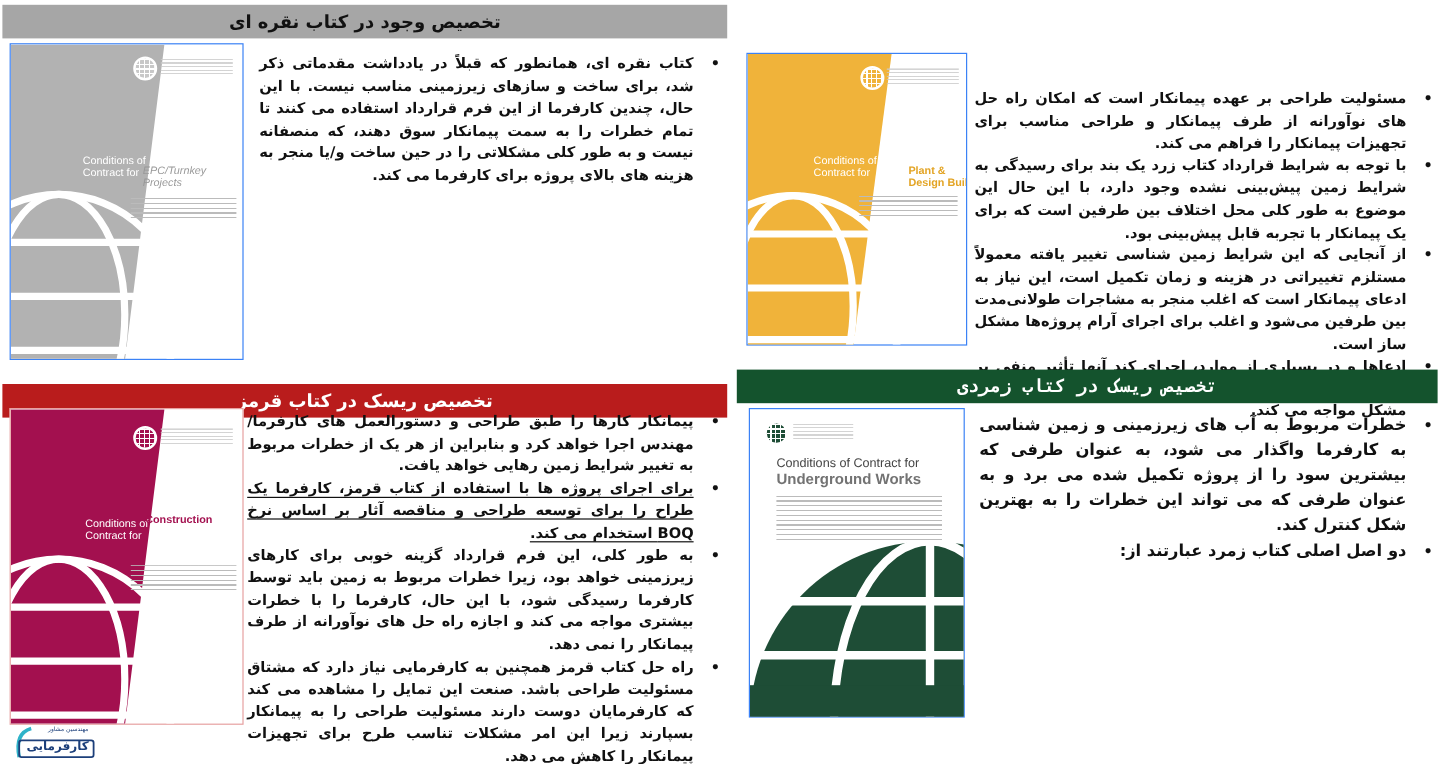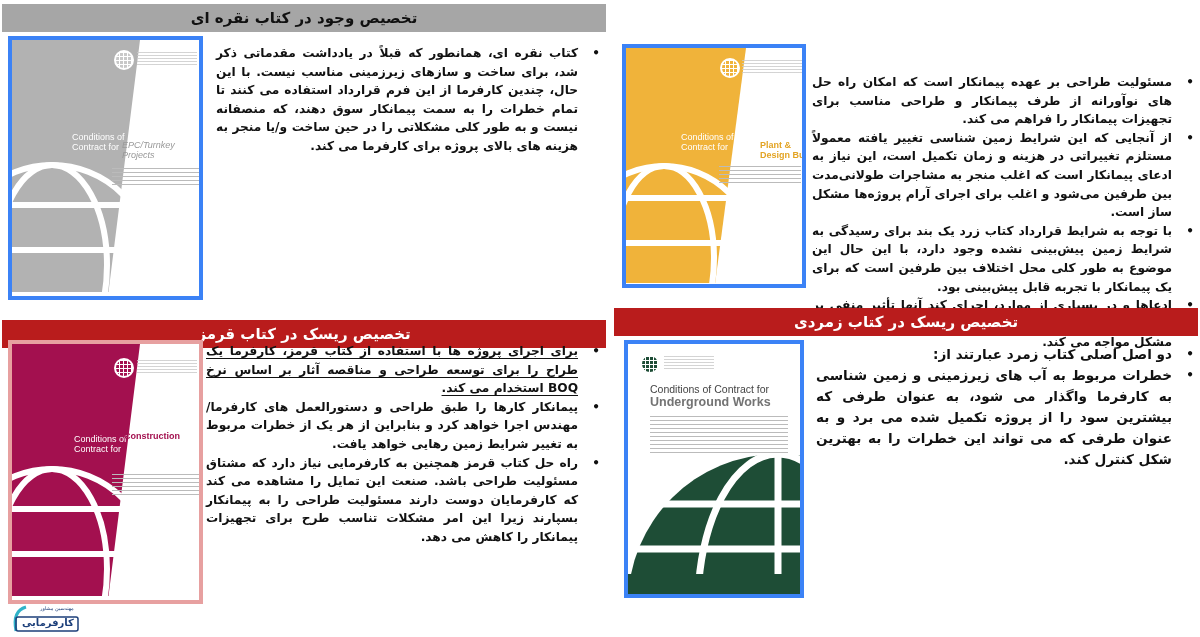--- a/index.html
+++ b/index.html
@@ -7,21 +7,21 @@
   body { position: relative; font-family: "DejaVu Sans", sans-serif; color: #111; }
 
   .panel { position: absolute; }
   .panel-header {
     position: absolute; height: 28px; left: 0; right: 0; top: 0;
     display: flex; align-items: center; justify-content: center;
     font-weight: bold; font-size: 15px; direction: rtl;
   }
   .cover {
     position: absolute; overflow: hidden; background: #fff;
-    border: 4px solid #3b82f6;
+    border: 1px solid #3b82f6;
   }
   .body-text {
     position: absolute; direction: rtl; text-align: justify;
     font-weight: bold; font-size: 12.2px; line-height: 18.6px;
   }
   .body-text ul { list-style: none; }
   .body-text li { position: relative; padding-right: 26px; }
   .body-text li::before {
     content: "•"; position: absolute; right: 4px; top: 0; font-size: 12px; font-weight: bold;
   }
@@ -94,22 +94,22 @@
     <div class="cv-logo-text" style="left:116px;top:12px;width:60px;"></div>
     <div class="cv-title" style="left:55px;top:84px;color:#fff;white-space:pre;">Conditions of
 Contract for</div>
     <div class="cv-title" style="left:103px;top:92px;color:#e3a424;font-weight:bold;white-space:pre;margin-left:31px;">Plant &amp;
 Design Build</div>
     <div class="cv-sub" style="left:93px;top:118px;width:82px;height:18px;"></div>
   </div>
   <div class="body-text" style="left:198px;top:40px;width:386px;margin-top:33px;">
     <ul>
       <li>مسئولیت طراحی بر عهده پیمانکار است که امکان راه حل های نوآورانه از طرف پیمانکار و طراحی مناسب برای تجهیزات پیمانکار را فراهم می کند.</li>
+      <li>با توجه به شرایط قرارداد کتاب زرد یک بند برای رسیدگی به شرایط زمین پیش‌بینی نشده وجود دارد، با این حال این موضوع به طور کلی محل اختلاف بین طرفین است که برای یک پیمانکار با تجربه قابل پیش‌بینی بود.</li>
       <li>از آنجایی که این شرایط زمین شناسی تغییر یافته معمولاً مستلزم تغییراتی در هزینه و زمان تکمیل است، این نیاز به ادعای پیمانکار است که اغلب منجر به مشاجرات طولانی‌مدت بین طرفین می‌شود و اغلب برای اجرای آرام پروژه‌ها مشکل ساز است.</li>
-      <li>با توجه به شرایط قرارداد کتاب زرد یک بند برای رسیدگی به شرایط زمین پیش‌بینی نشده وجود دارد، با این حال این موضوع به طور کلی محل اختلاف بین طرفین است که برای یک پیمانکار با تجربه قابل پیش‌بینی بود.</li>
       <li>ادعاها و در بسیاری از موارد، اجرای کند آنها تأثیر منفی بر جریان نقدی پیمانکار دارد که علاوه بر آن اجرای پروژه را با مشکل مواجه می کند.</li>
     </ul>
   </div>
 </section>
 
 <section class="panel" style="left:0;top:308px;width:606px;height:329px;">
   <div class="panel-header" style="background:#b91c1c;top:12px;left:2px;right:0;color:#fff;">
     <span>تخصیص ریسک در کتاب قرمز</span>
   </div>
   <div class="cover" style="left:8px;top:32px;width:195px;height:264px;border-color:#e7a0a0;">
@@ -125,29 +125,30 @@
     </svg>
     <div class="cv-logo" style="left:102px;top:14px;background-color:#a3104f;"></div>
     <div class="cv-logo-text" style="left:125px;top:16px;width:60px;"></div>
     <div class="cv-title" style="left:62px;top:90px;color:#fff;white-space:pre;">Conditions of
 Contract for</div>
     <div class="cv-title" style="left:112px;top:87px;color:#a3104f;font-weight:bold;white-space:pre;">Construction</div>
     <div class="cv-sub" style="left:100px;top:130px;width:88px;height:22px;"></div>
   </div>
   <div class="body-text" style="left:206px;top:34px;width:398px;">
     <ul>
+      <li>پیمانکار کارها را طبق طراحی و دستورالعمل های کارفرما/مهندس اجرا خواهد کرد و بنابراین از هر یک از خطرات مربوط به تغییر شرایط زمین رهایی خواهد یافت.</li>
       <li><span class="u">برای اجرای پروژه ها با استفاده از کتاب قرمز، کارفرما یک طراح را برای توسعه طراحی و مناقصه آثار بر اساس نرخ BOQ استخدام می کند.</span></li>
-      <li>پیمانکار کارها را طبق طراحی و دستورالعمل های کارفرما/مهندس اجرا خواهد کرد و بنابراین از هر یک از خطرات مربوط به تغییر شرایط زمین رهایی خواهد یافت.</li>
+      <li>به طور کلی، این فرم قرارداد گزینه خوبی برای کارهای زیرزمینی خواهد بود، زیرا خطرات مربوط به زمین باید توسط کارفرما رسیدگی شود، با این حال، کارفرما را با خطرات بیشتری مواجه می کند و اجازه راه حل های نوآورانه از طرف پیمانکار را نمی دهد.</li>
       <li>راه حل کتاب قرمز همچنین به کارفرمایی نیاز دارد که مشتاق مسئولیت طراحی باشد. صنعت این تمایل را مشاهده می کند که کارفرمایان دوست دارند مسئولیت طراحی را به پیمانکار بسپارند زیرا این امر مشکلات تناسب طرح برای تجهیزات پیمانکار را کاهش می دهد.</li>
     </ul>
   </div>
 </section>
 
 <section class="panel" style="left:614px;top:308px;width:586px;height:329px;">
-  <div class="panel-header" style="background:#b91c1c;top:0;left:0;right:2px;color:#fff;">
+  <div class="panel-header" style="background:#14532d;top:0;left:0;right:2px;color:#fff;font-family:Liberation Mono, monospace;">
     <span>تخصیص ریسک در کتاب زمردی</span>
   </div>
   <div class="cover" style="left:10px;top:32px;width:180px;height:258px;">
     <svg class="cv-wedge" width="180" height="258" viewBox="0 0 180 258">
       <g>
         <circle cx="150" cy="260" r="150" fill="#1e4d36"></circle>
         <g fill="none" stroke="#fff" stroke-width="7">
           <line x1="0" y1="160" x2="180" y2="160"></line>
           <line x1="0" y1="205" x2="180" y2="205"></line>
           <ellipse cx="150" cy="260" rx="80" ry="150"></ellipse>
@@ -157,22 +158,22 @@
       </g>
     </svg>
     <div class="cv-logo" style="left:12px;top:10px;background-color:#1e4d36;"></div>
     <div class="cv-logo-text" style="left:36px;top:12px;width:50px;"></div>
     <div class="cv-title" style="left:22px;top:40px;font-size:10.5px;color:#444;">Conditions of Contract for</div>
     <div class="cv-title" style="left:22px;top:53px;font-size:12.5px;font-weight:bold;color:#737373;">Underground Works</div>
     <div class="cv-sub" style="left:22px;top:72px;width:138px;height:40px;"></div>
   </div>
   <div class="body-text big" style="left:202px;top:36px;width:382px;">
     <ul>
+      <li>خطرات مربوط به آب های زیرزمینی و زمین شناسی به کارفرما واگذار می شود، به عنوان طرفی که بیشترین سود را از پروژه تکمیل شده می برد و به عنوان طرفی که می تواند این خطرات را به بهترین شکل کنترل کند.</li>
       <li>دو اصل اصلی کتاب زمرد عبارتند از:</li>
-      <li>خطرات مربوط به آب های زیرزمینی و زمین شناسی به کارفرما واگذار می شود، به عنوان طرفی که بیشترین سود را از پروژه تکمیل شده می برد و به عنوان طرفی که می تواند این خطرات را به بهترین شکل کنترل کند.</li>
     </ul>
   </div>
 </section>
 
 <div class="logo-brand">
   <svg width="80" height="30" viewBox="0 0 80 30">
     <path d="M6 28 Q2 8 16 4" fill="none" stroke="#2fb3c9" stroke-width="3"></path>
     <rect x="6" y="14" width="62" height="14" rx="2" fill="none" stroke="#1c3f7a" stroke-width="1.5"></rect>
   </svg>
   <span style="position:absolute;left:30px;top:2px;font-size:5px;color:#1c3f7a;direction:rtl;">مهندسین مشاور</span>

